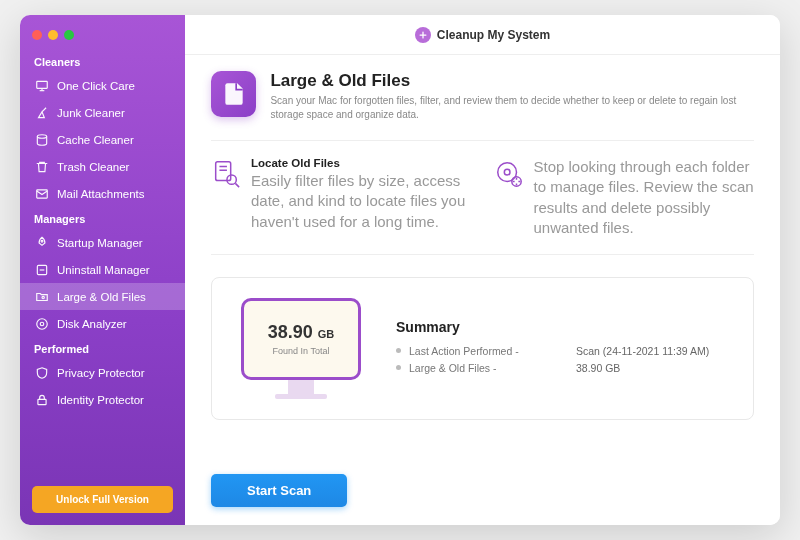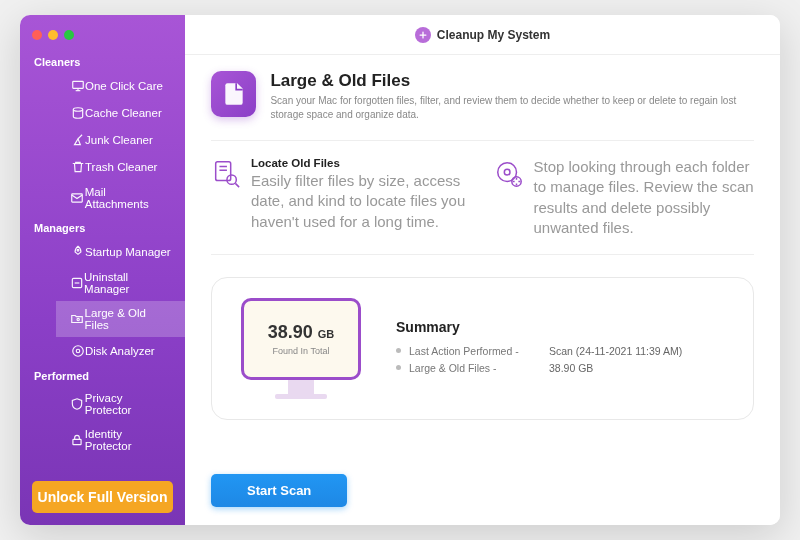--- a/index.html
+++ b/index.html
@@ -11,29 +11,29 @@
     }
     .sidebar {
       width: 165px; background: linear-gradient(180deg, #a855d6 0%, #8b3fc7 60%, #7a35b5 100%);
       display: flex; flex-direction: column; padding: 10px 0 12px 0;
     }
     .traffic { display: flex; gap: 6px; padding: 5px 12px 10px 12px; }
     .dot { width: 10px; height: 10px; border-radius: 50%; }
     .dot.red { background: #ff5f57; } .dot.yellow { background: #ffbd2e; } .dot.green { background: #28c840; }
     .section-label { color: #fff; font-size: 11px; font-weight: 600; padding: 6px 14px 4px 14px; }
     .nav-item {
-      display: flex; align-items: center; padding: 6px 14px;
-      color: #fff; font-size: 11.5px; cursor: pointer; margin-left: 36px;
+      display: flex; align-items: center; gap: 8px; padding: 6px 14px;
+      color: #fff; font-size: 11.5px; cursor: pointer;
     }
     .nav-item.active { background: rgba(255,255,255,0.22); }
     .nav-item .icon { width: 15px; height: 15px; display: flex; align-items: center; justify-content: center; opacity: 0.95; }
     .nav-item .icon svg { width: 14px; height: 14px; }
     .spacer { flex: 1; }
     .unlock-btn {
-      margin: 0 12px; background: #f5a623; color: #fff; font-size: 14px; font-weight: 600;
+      margin: 0 12px; background: #f5a623; color: #fff; font-size: 10px; font-weight: 600;
       padding: 8px 0; border-radius: 5px; text-align: center; cursor: pointer;
     }
     .main { flex: 1; background: #fff; display: flex; flex-direction: column; position: relative; }
     .titlebar { height: 40px; display: flex; align-items: center; justify-content: center; border-bottom: 1px solid #eee; }
     .titlebar .app-icon { width: 16px; height: 16px; background: #b86dd9; border-radius: 50%; margin-right: 6px; display: flex; align-items: center; justify-content: center; }
     .titlebar .app-icon svg { width: 10px; height: 10px; }
     .titlebar-text { font-size: 12px; font-weight: 600; color: #333; }
     .content { padding: 16px 26px 18px 26px; flex: 1; display: flex; flex-direction: column; }
     .header-row { display: flex; gap: 14px; margin-bottom: 18px; }
     .header-icon {
@@ -44,38 +44,38 @@
     .header-icon svg { width: 26px; height: 26px; }
     .header-text h1 { font-size: 17px; font-weight: 700; color: #222; margin-bottom: 3px; }
     .header-text p { font-size: 10px; color: #888; line-height: 1.4; max-width: 490px; }
     .features { display: flex; gap: 22px; border-top: 1px solid #eee; border-bottom: 1px solid #eee; padding: 16px 0; }
     .feature { display: flex; gap: 10px; flex: 1; }
     .feature-icon { width: 34px; height: 34px; display: flex; align-items: center; justify-content: center; }
     .feature-icon svg { width: 30px; height: 30px; }
     .feature-text h3 { font-size: 11.5px; font-weight: 700; color: #222; margin-bottom: 2px; }
     .feature-text p { font-size: 15px; color: #999; line-height: 1.35; }
     .summary-card {
-      margin-top: 22px; border: 1px solid #e8e8e8; border-radius: 16px; padding: 20px 24px;
+      margin-top: 22px; border: 1px solid #e8e8e8; border-radius: 8px; padding: 20px 24px;
       display: flex; gap: 30px; align-items: center;
     }
     .monitor { position: relative; width: 130px; display: flex; flex-direction: column; align-items: center; }
     .screen {
       width: 120px; height: 82px; background: #fdf9ee; border: 3px solid #9b4dca;
       border-radius: 10px; display: flex; flex-direction: column; align-items: center; justify-content: center;
     }
     .screen .big { font-size: 18px; font-weight: 700; color: #333; }
     .screen .big .unit { font-size: 11px; font-weight: 600; }
     .screen .sub { font-size: 9px; color: #888; margin-top: 3px; }
     .stand { width: 26px; height: 14px; background: #e9d9f0; }
     .base { width: 52px; height: 5px; background: #e9d9f0; border-radius: 2px; }
     .summary-text h2 { font-size: 14px; font-weight: 700; color: #222; margin-bottom: 10px; }
     .summary-rows { font-size: 10.5px; color: #777; }
     .srow { display: flex; align-items: center; margin-bottom: 5px; }
     .srow .bullet { width: 5px; height: 5px; background: #bbb; border-radius: 50%; margin-right: 8px; }
-    .srow .label { width: 140px; }
+    .srow .label { width: 167px; }
     .srow .val { color: #666; }
     .footer { display: flex; justify-content: flex-start; padding: 0 26px 18px 26px; }
     .scan-btn {
       background: linear-gradient(180deg, #2196f3, #1e88e5); color: #fff; font-size: 13px; font-weight: 600;
       padding: 9px 36px; border-radius: 5px; cursor: pointer; box-shadow: 0 2px 6px rgba(33,150,243,0.4);
     }
   </style>
 </head>
 <body>
 
@@ -94,33 +94,33 @@
             <rect x="3" y="4" width="18" height="12" rx="1"></rect>
             <line x1="8" y1="20" x2="16" y2="20"></line>
             <line x1="12" y1="16" x2="12" y2="20"></line>
           </svg>
         </span>
       <span>One Click Care</span>
     </div>
     <div class="nav-item">
       <span class="icon">
           <svg viewBox="0 0 24 24" fill="none" stroke="#fff" stroke-width="2">
+            <path d="M19 3l-7 7M12 10l-6 10h10l-4-10z"></path>
+          </svg>
+        </span>
+      <span>Junk Cleaner</span>
+    </div>
+    <div class="nav-item">
+      <span class="icon">
+          <svg viewBox="0 0 24 24" fill="none" stroke="#fff" stroke-width="2">
             <ellipse cx="12" cy="6" rx="8" ry="3"></ellipse>
             <path d="M4 6v12c0 1.7 3.6 3 8 3s8-1.3 8-3V6"></path>
           </svg>
         </span>
       <span>Cache Cleaner</span>
-    </div>
-    <div class="nav-item">
-      <span class="icon">
-          <svg viewBox="0 0 24 24" fill="none" stroke="#fff" stroke-width="2">
-            <path d="M19 3l-7 7M12 10l-6 10h10l-4-10z"></path>
-          </svg>
-        </span>
-      <span>Junk Cleaner</span>
     </div>
     <div class="nav-item">
       <span class="icon">
           <svg viewBox="0 0 24 24" fill="none" stroke="#fff" stroke-width="2">
             <path d="M3 6h18M8 6V4h8v2m-10 0l1 14h10l1-14"></path>
           </svg>
         </span>
       <span>Trash Cleaner</span>
     </div>
     <div class="nav-item">

